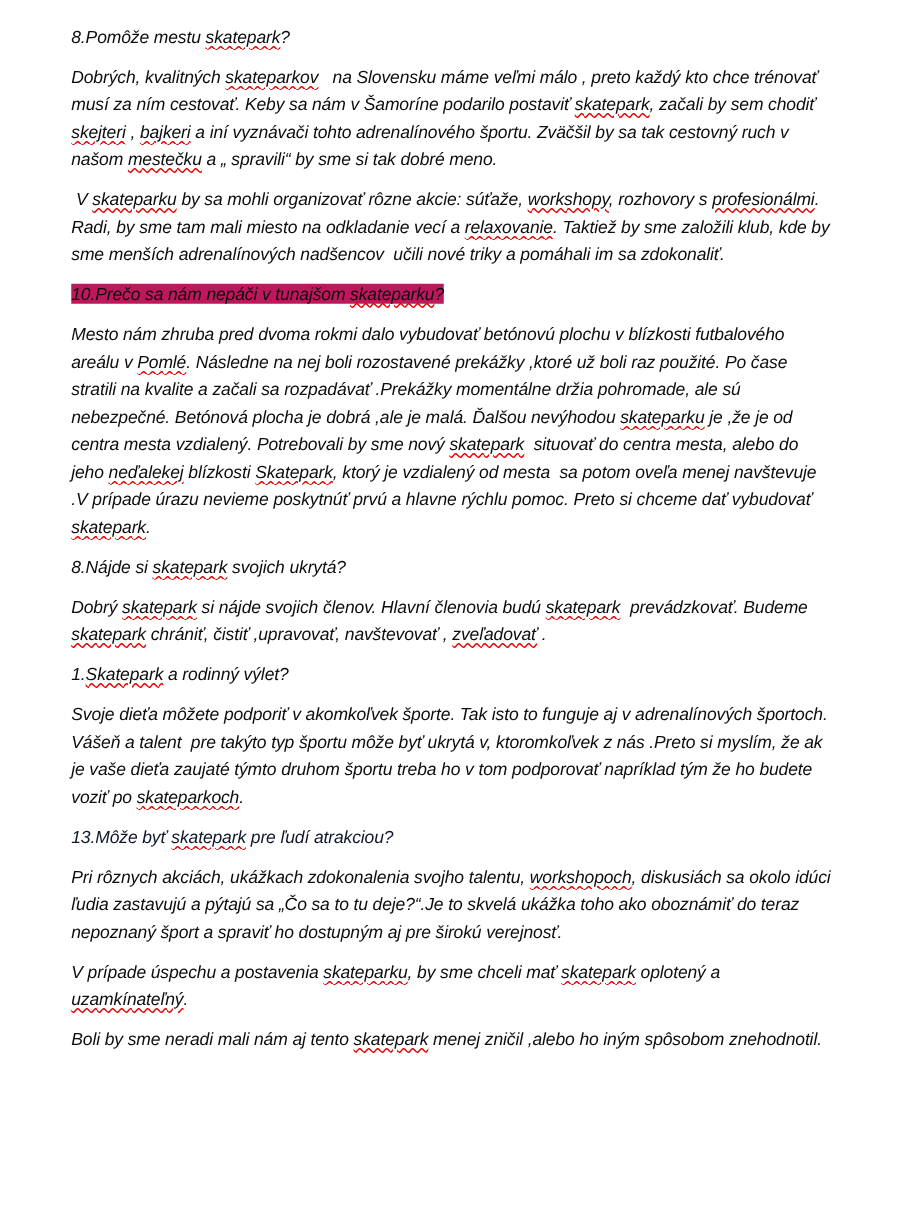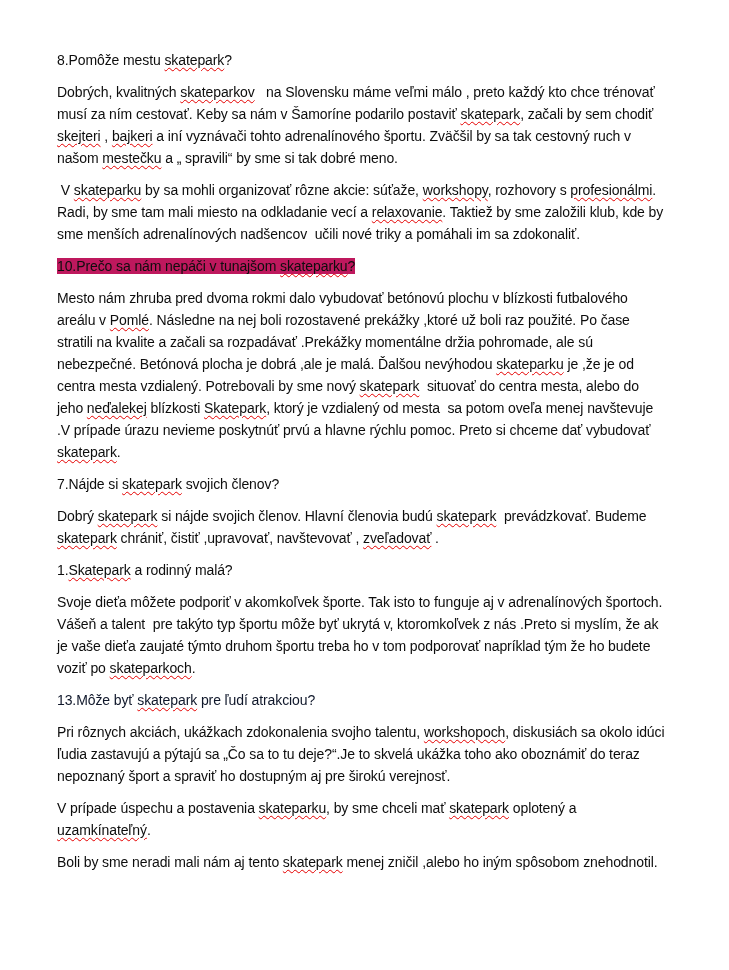--- a/index.html
+++ b/index.html
@@ -10,22 +10,23 @@
   body {
     width: 729px;
     height: 970px;
     font-family: "Liberation Sans", sans-serif;
     overflow: hidden;
   }
   .page {
     box-sizing: border-box;
     width: 716px;
     min-height: 970px;
-    padding: 49px 50px 40px 57px;
+    padding: 18px 50px 40px 57px;
     background: #ffffff;
+    font-style: italic;
   }
   .block {
     margin: 0 0 10px 0;
     font-size: 14px;
     line-height: 22px;
     color: #0d0d0d;
     letter-spacing: -0.1px;
     white-space: pre-wrap;
   }
   .question { font-weight: normal; }
@@ -42,21 +43,21 @@
 </style>
 </head>
 <body style="background: rgb(255, 255, 255);">
 
 <div class="page" style="background: rgb(255, 255, 255);">
     <p class="block question" style="color: rgb(13, 13, 13);"><span class="text-run">8.Pomôže mestu </span><span class="misspelled" style="text-decoration-color: rgb(229, 0, 0);">skatepark</span><span class="text-run">?</span></p>
     <p class="block paragraph" style="color: rgb(13, 13, 13);"><span class="text-run">Dobrých, kvalitných </span><span class="misspelled" style="text-decoration-color: rgb(229, 0, 0);">skateparkov</span><span class="text-run">   na Slovensku máme veľmi málo , preto každý kto chce trénovať musí za ním cestovať. Keby sa nám v Šamoríne podarilo postaviť </span><span class="misspelled" style="text-decoration-color: rgb(229, 0, 0);">skatepark</span><span class="text-run">, začali by sem chodiť </span><span class="misspelled" style="text-decoration-color: rgb(229, 0, 0);">skejteri</span><span class="text-run"> , </span><span class="misspelled" style="text-decoration-color: rgb(229, 0, 0);">bajkeri</span><span class="text-run"> a iní vyznávači tohto adrenalínového športu. Zväčšil by sa tak cestovný ruch v našom </span><span class="misspelled" style="text-decoration-color: rgb(229, 0, 0);">mestečku</span><span class="text-run"> a „ spravili“ by sme si tak dobré meno.</span></p>
     <p class="block paragraph" style="color: rgb(13, 13, 13);"><span class="text-run"> V </span><span class="misspelled" style="text-decoration-color: rgb(229, 0, 0);">skateparku</span><span class="text-run"> by sa mohli organizovať rôzne akcie: súťaže, </span><span class="misspelled" style="text-decoration-color: rgb(229, 0, 0);">workshopy</span><span class="text-run">, rozhovory s </span><span class="misspelled" style="text-decoration-color: rgb(229, 0, 0);">profesionálmi</span><span class="text-run">. Radi, by sme tam mali miesto na odkladanie vecí a </span><span class="misspelled" style="text-decoration-color: rgb(229, 0, 0);">relaxovanie</span><span class="text-run">. Taktiež by sme založili klub, kde by sme menších adrenalínových nadšencov  učili nové triky a pomáhali im sa zdokonaliť.</span></p>
     <p class="block question" style="color: rgb(13, 13, 13);"><span class="hl" style="background-color: #be185d;"><span class="text-run">10.Prečo sa nám nepáči v tunajšom </span><span class="misspelled" style="text-decoration-color: rgb(229, 0, 0);">skateparku</span><span class="text-run">?</span></span></p>
     <p class="block paragraph" style="color: rgb(13, 13, 13);"><span class="text-run">Mesto nám zhruba pred dvoma rokmi dalo vybudovať betónovú plochu v blízkosti futbalového areálu v </span><span class="misspelled" style="text-decoration-color: rgb(229, 0, 0);">Pomlé</span><span class="text-run">. Následne na nej boli rozostavené prekážky ,ktoré už boli raz použité. Po čase stratili na kvalite a začali sa rozpadávať .Prekážky momentálne držia pohromade, ale sú nebezpečné. Betónová plocha je dobrá ,ale je malá. Ďalšou nevýhodou </span><span class="misspelled" style="text-decoration-color: rgb(229, 0, 0);">skateparku</span><span class="text-run"> je ,že je od centra mesta vzdialený. Potrebovali by sme nový </span><span class="misspelled" style="text-decoration-color: rgb(229, 0, 0);">skatepark</span><span class="text-run">  situovať do centra mesta, alebo do jeho </span><span class="misspelled" style="text-decoration-color: rgb(229, 0, 0);">neďalekej</span><span class="text-run"> blízkosti </span><span class="misspelled" style="text-decoration-color: rgb(229, 0, 0);">Skatepark</span><span class="text-run">, ktorý je vzdialený od mesta  sa potom oveľa menej navštevuje .V prípade úrazu nevieme poskytnúť prvú a hlavne rýchlu pomoc. Preto si chceme dať vybudovať </span><span class="misspelled" style="text-decoration-color: rgb(229, 0, 0);">skatepark</span><span class="text-run">.</span></p>
-    <p class="block question" style="color: rgb(13, 13, 13);"><span class="text-run">7.Nájde si </span><span class="misspelled" style="text-decoration-color: rgb(229, 0, 0);">skatepark</span><span class="text-run"> svojich členov?</span></p>
+    <p class="block question" style="color: rgb(13, 13, 13);"><span class="text-run">8.Nájde si </span><span class="misspelled" style="text-decoration-color: rgb(229, 0, 0);">skatepark</span><span class="text-run"> svojich ukrytá?</span></p>
     <p class="block paragraph" style="color: rgb(13, 13, 13);"><span class="text-run">Dobrý </span><span class="misspelled" style="text-decoration-color: rgb(229, 0, 0);">skatepark</span><span class="text-run"> si nájde svojich členov. Hlavní členovia budú </span><span class="misspelled" style="text-decoration-color: rgb(229, 0, 0);">skatepark</span><span class="text-run">  prevádzkovať. Budeme </span><span class="misspelled" style="text-decoration-color: rgb(229, 0, 0);">skatepark</span><span class="text-run"> chrániť, čistiť ,upravovať, navštevovať , </span><span class="misspelled" style="text-decoration-color: rgb(229, 0, 0);">zveľadovať</span><span class="text-run"> .</span></p>
-    <p class="block question" style="color: rgb(13, 13, 13);"><span class="text-run">1.</span><span class="misspelled" style="text-decoration-color: rgb(229, 0, 0);">Skatepark</span><span class="text-run"> a rodinný malá?</span></p>
+    <p class="block question" style="color: rgb(13, 13, 13);"><span class="text-run">1.</span><span class="misspelled" style="text-decoration-color: rgb(229, 0, 0);">Skatepark</span><span class="text-run"> a rodinný výlet?</span></p>
     <p class="block paragraph" style="color: rgb(13, 13, 13);"><span class="text-run">Svoje dieťa môžete podporiť v akomkoľvek športe. Tak isto to funguje aj v adrenalínových športoch. Vášeň a talent  pre takýto typ športu môže byť ukrytá v, ktoromkoľvek z nás .Preto si myslím, že ak je vaše dieťa zaujaté týmto druhom športu treba ho v tom podporovať napríklad tým že ho budete voziť po </span><span class="misspelled" style="text-decoration-color: rgb(229, 0, 0);">skateparkoch</span><span class="text-run">.</span></p>
     <p class="block question" style="color: #0f172a;"><span class="text-run">13.Môže byť </span><span class="misspelled" style="text-decoration-color: rgb(229, 0, 0);">skatepark</span><span class="text-run"> pre ľudí atrakciou?</span></p>
     <p class="block paragraph" style="color: rgb(13, 13, 13);"><span class="text-run">Pri rôznych akciách, ukážkach zdokonalenia svojho talentu, </span><span class="misspelled" style="text-decoration-color: rgb(229, 0, 0);">workshopoch</span><span class="text-run">, diskusiách sa okolo idúci ľudia zastavujú a pýtajú sa „Čo sa to tu deje?“.Je to skvelá ukážka toho ako oboznámiť do teraz nepoznaný šport a spraviť ho dostupným aj pre širokú verejnosť.</span></p>
     <p class="block paragraph" style="color: rgb(13, 13, 13);"><span class="text-run">V prípade úspechu a postavenia </span><span class="misspelled" style="text-decoration-color: rgb(229, 0, 0);">skateparku</span><span class="text-run">, by sme chceli mať </span><span class="misspelled" style="text-decoration-color: rgb(229, 0, 0);">skatepark</span><span class="text-run"> oplotený a </span><span class="misspelled" style="text-decoration-color: rgb(229, 0, 0);">uzamkínateľný</span><span class="text-run">.</span></p>
     <p class="block paragraph" style="color: rgb(13, 13, 13);"><span class="text-run">Boli by sme neradi mali nám aj tento </span><span class="misspelled" style="text-decoration-color: rgb(229, 0, 0);">skatepark</span><span class="text-run"> menej zničil ,alebo ho iným spôsobom znehodnotil.</span></p>
   </div>
 
 </body></html>

